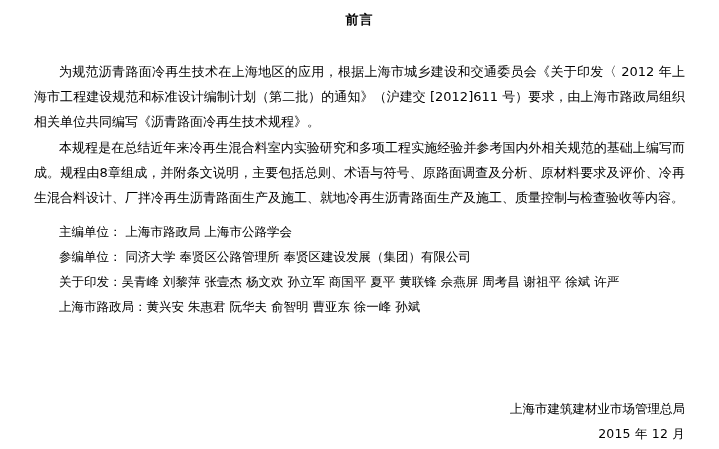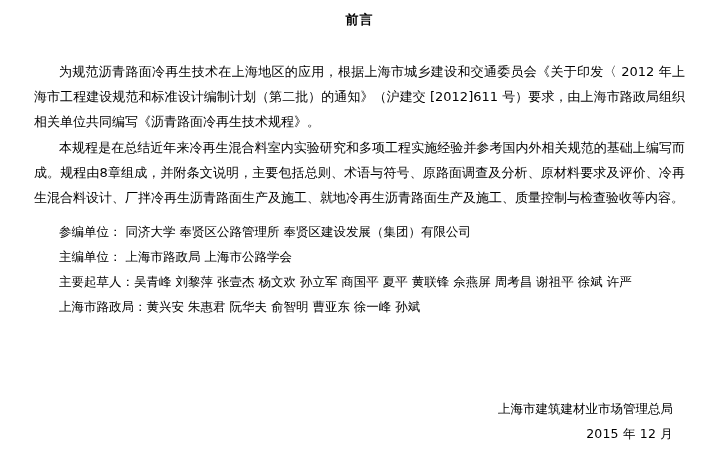--- a/index.html
+++ b/index.html
@@ -48,21 +48,21 @@
   }
   p.listline {
     font-size: 12.5px;
     line-height: 25px;
     margin: 0;
     text-indent: 25px;
     white-space: nowrap;
   }
   .signature {
     position: absolute;
-    right: 46px;
+    right: 34px;
     bottom: 14px;
     text-align: right;
   }
   .signature .sig-line {
     font-size: 12.5px;
     line-height: 25px;
     white-space: nowrap;
   }
   .sig-org { margin-bottom: 0; }
   .sig-date { letter-spacing: 0.2px; }
@@ -73,23 +73,23 @@
 <div class="page">
 
   <h1 class="doc-title">前言</h1>
 
   <div class="body-block">
     <p class="para">为规范沥青路面冷再生技术在上海地区的应用，根据上海市城乡建设和交通委员会《关于印发〈 2012 年上海市工程建设规范和标准设计编制计划（第二批）的通知》（沪建交 [2012]611 号）要求，由上海市路政局组织相关单位共同编写《沥青路面冷再生技术规程》。</p>
     <p class="para">本规程是在总结近年来冷再生混合料室内实验研究和多项工程实施经验并参考国内外相关规范的基础上编写而成。规程由8章组成，并附条文说明，主要包括总则、术语与符号、原路面调查及分析、原材料要求及评价、冷再生混合料设计、厂拌冷再生沥青路面生产及施工、就地冷再生沥青路面生产及施工、质量控制与检查验收等内容。</p>
   </div>
 
   <div class="list-block">
+    <p class="listline">主编单位： 上海市路政局 上海市公路学会</p>
     <p class="listline">参编单位： 同济大学 奉贤区公路管理所 奉贤区建设发展（集团）有限公司</p>
-    <p class="listline">主编单位： 上海市路政局 上海市公路学会</p>
-    <p class="listline">主要起草人：吴青峰 刘黎萍 张壹杰 杨文欢 孙立军 商国平 夏平 黄联锋 佘燕屏 周考昌 谢祖平 徐斌 许严</p>
+    <p class="listline">关于印发：吴青峰 刘黎萍 张壹杰 杨文欢 孙立军 商国平 夏平 黄联锋 佘燕屏 周考昌 谢祖平 徐斌 许严</p>
     <p class="listline">上海市路政局：黄兴安 朱惠君 阮华夫 俞智明 曹亚东 徐一峰 孙斌</p>
   </div>
 
   <div class="signature">
     <div class="sig-line sig-org">上海市建筑建材业市场管理总局</div>
     <div class="sig-line sig-date">2015 年 12 月</div>
   </div>
 
 </div>
 

